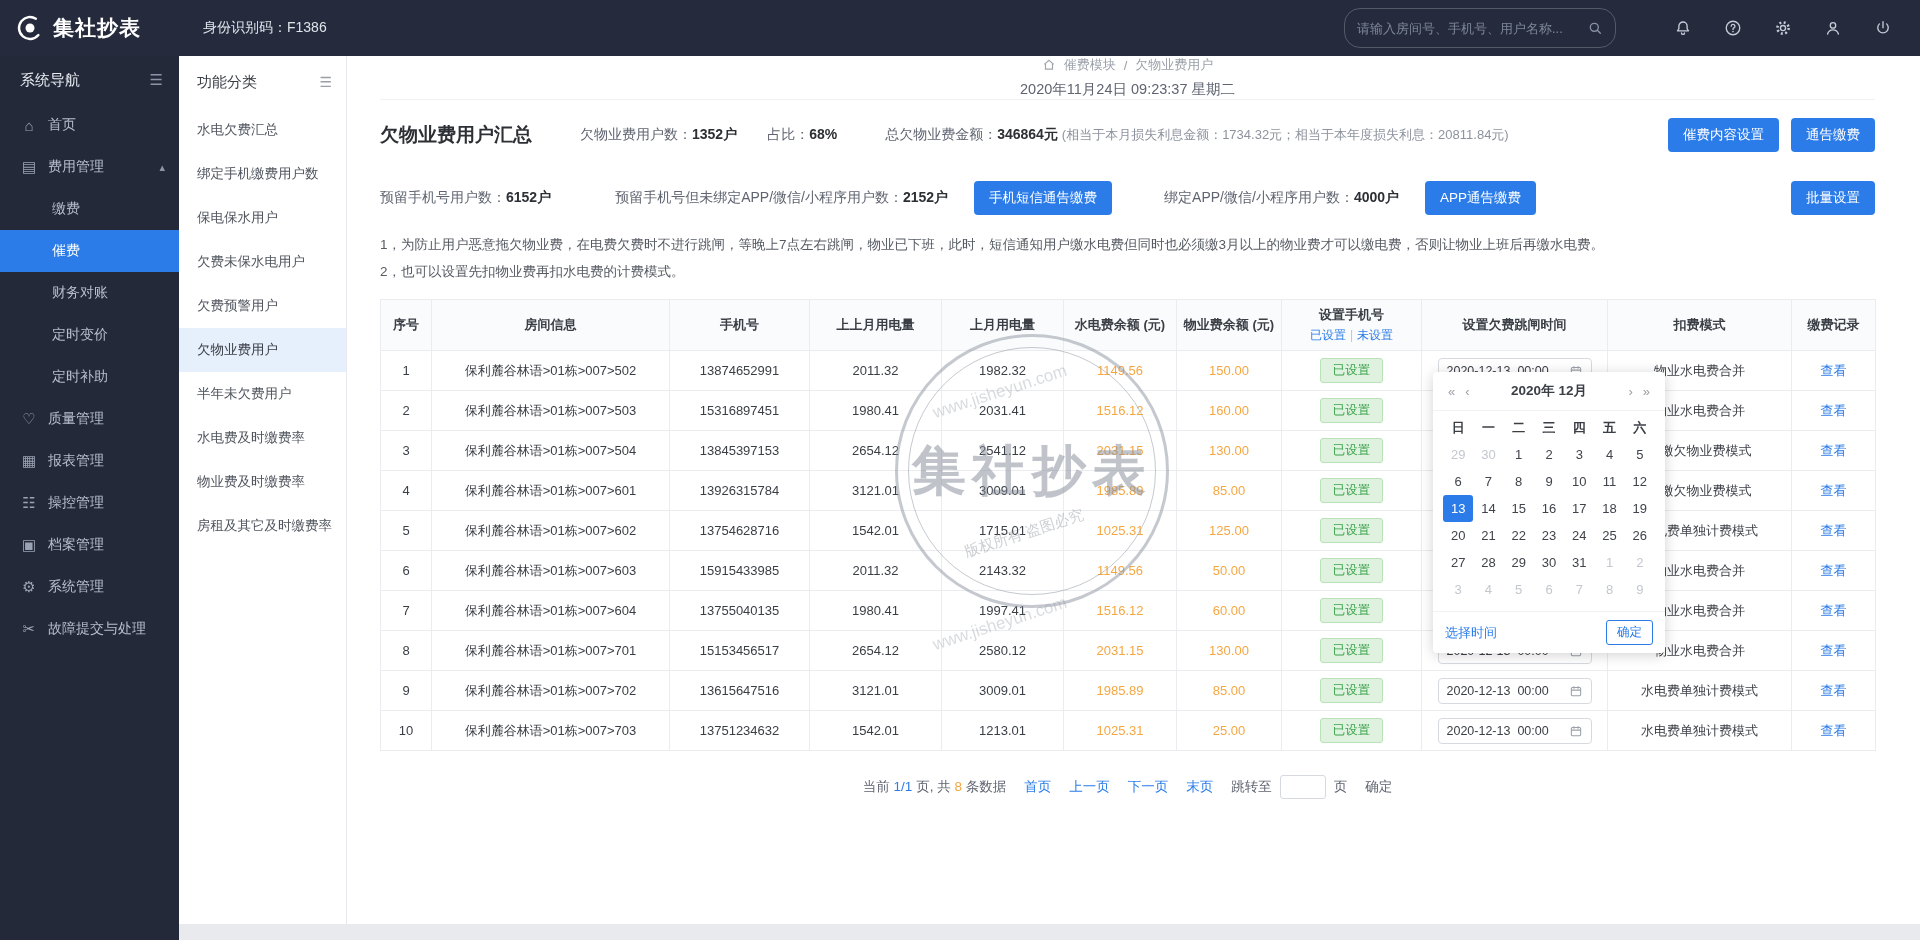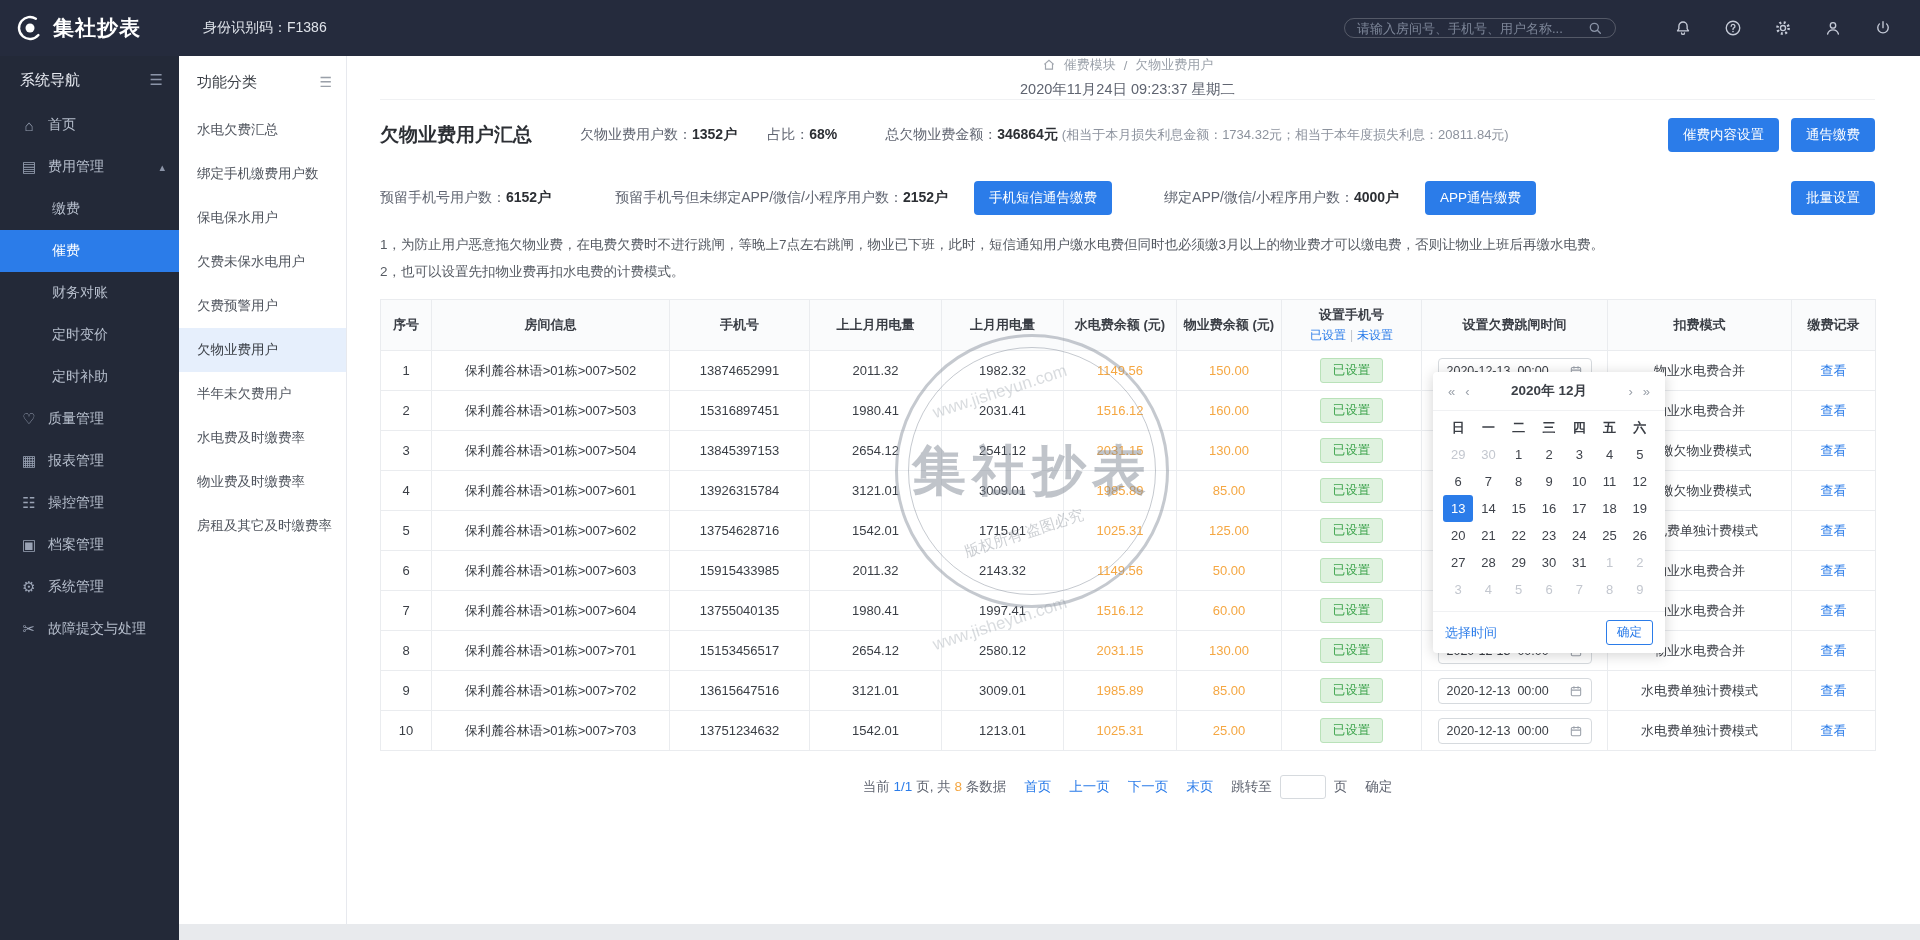--- a/index.html
+++ b/index.html
@@ -9,21 +9,21 @@
     background:#e8eaed; overflow:hidden; position:relative;
     color:#3a3e45; font-size:14px;
   }
   
   .topbar { position:absolute; top:0; left:0; right:0; height:56px; background:#252b3d;
             display:flex; align-items:center; z-index:10; }
   .logo-area { width:179px; height:100%; display:flex; align-items:center; padding-left:16px; gap:9px; flex:none; }
   .logo-text { color:#fff; font-size:21px; font-weight:bold; letter-spacing:1px; white-space:nowrap; }
   .id-code { color:#dfe3ea; font-size:14px; margin-left:24px; white-space:nowrap; }
   .top-right { margin-left:auto; display:flex; align-items:center; padding-right:28px; gap:32px; }
-  .search-pill { display:flex; align-items:center; width:272px; height:20px;
+  .search-pill { display:flex; align-items:center; width:272px; height:40px;
                  border:1px solid rgba(255,255,255,.22); border-radius:16px;
                  padding:4px 12px; gap:8px; margin-right:26px; }
   .search-pill input { flex:1; background:transparent; border:none; outline:none; color:#cfd4de; font-size:13px; min-width:0; }
   .search-pill input::placeholder { color:#7d8698; }
   .top-icon { color:#c6cbd8; display:inline-flex; cursor:pointer; }
   
   .nav-dark { position:absolute; left:0; top:56px; bottom:0; width:179px; background:#232938; z-index:5; }
   .nav-title { height:48px; display:flex; align-items:center; justify-content:space-between;
                padding:0 16px 0 20px; color:#e7eaf1; font-size:15px; }
   .nav-title-icon { color:#8b94a8; font-size:15px; cursor:pointer; }

